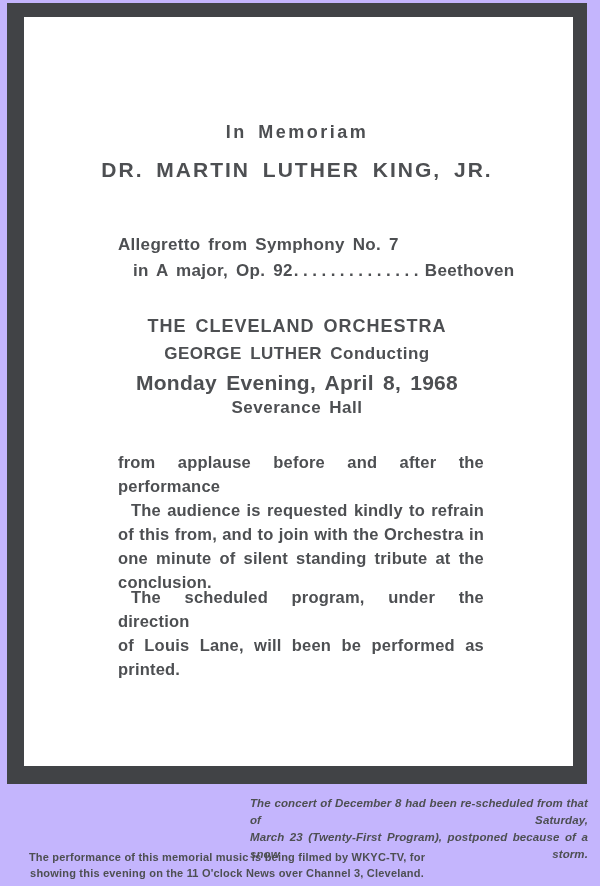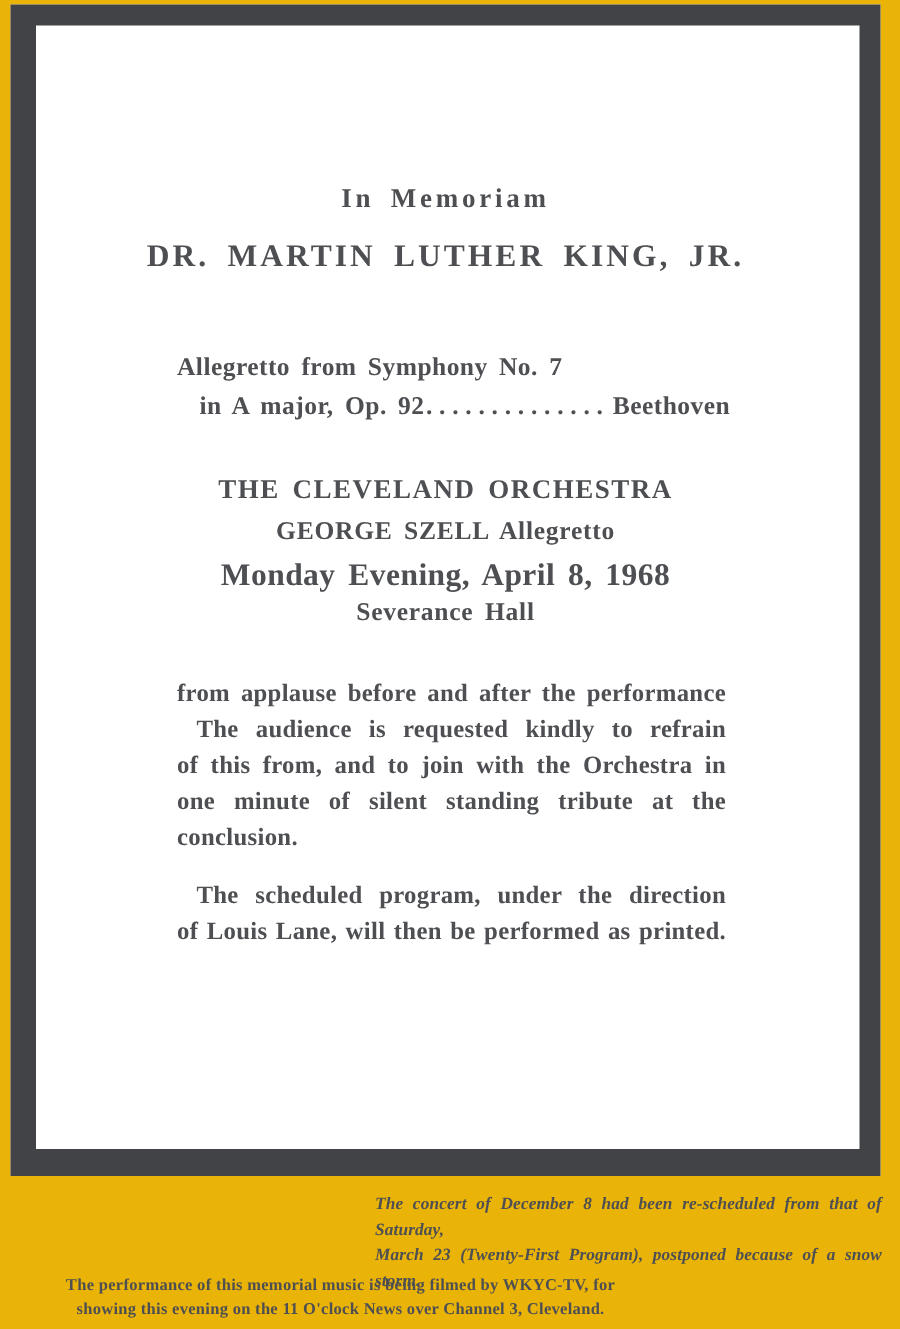--- a/index.html
+++ b/index.html
@@ -1,21 +1,21 @@
 <!DOCTYPE html>
 <html><head>
 <meta charset="utf-8">
 <style>
   html, body { margin: 0; padding: 0; background: #ffffff; }
   .page {
     position: relative;
     width: 600px;
     height: 886px;
-    background: #eab308;
-    font-family: Liberation Serif, serif;
+    background: #c4b5fd;
+    font-family: Liberation Sans, sans-serif;
     color: #4d4f52;
     overflow: hidden;
   }
   .frame {
     position: absolute;
     left: 7px; top: 3px;
     width: 580px; height: 781px;
     box-sizing: border-box;
     border-style: solid;
     border-color: #414346;
@@ -92,37 +92,37 @@
   <div class="abs centered honoree">DR. MARTIN LUTHER KING, JR.</div>
 
   <div class="abs prog-line prog1">Allegretto from Symphony No. 7</div>
 
   <div class="abs prog-line prog2">
     <span>in A major, Op. 92</span><span class="leader">..............</span><span>Beethoven</span>
   </div>
 
   <div class="abs centered orchestra">THE CLEVELAND ORCHESTRA</div>
 
-  <div class="abs centered conductor">GEORGE SZELL Allegretto</div>
+  <div class="abs centered conductor">GEORGE LUTHER Conducting</div>
 
   <div class="abs centered date-line">Monday Evening, April 8, 1968</div>
 
   <div class="abs centered venue">Severance Hall</div>
 
   <div class="abs para para1">
     <div class="jline">from applause before and after the performance</div>
     <div class="jline jline-first">The audience is requested kindly to refrain</div>
     <div class="jline">of this from, and to join with the Orchestra in</div>
     <div class="jline">one minute of silent standing tribute at the</div>
     <div class="jline-last">conclusion.</div>
   </div>
 
   <div class="abs para para2">
     <div class="jline jline-first">The scheduled program, under the direction</div>
-    <div class="jline">of Louis Lane, will then be performed as printed.</div>
+    <div class="jline">of Louis Lane, will been be performed as printed.</div>
   </div>
 
   <div class="abs footnote-italic">
     <div class="jline">The concert of December 8 had been re-scheduled from that of Saturday,</div>
     <div class="jline">March 23 (Twenty-First Program), postponed because of a snow storm.</div>
   </div>
 
   <div class="abs footnote-bold">
     <div>The performance of this memorial music is being filmed by WKYC-TV, for</div>
     <div>showing this evening on the 11 O'clock News over Channel 3, Cleveland.</div>

